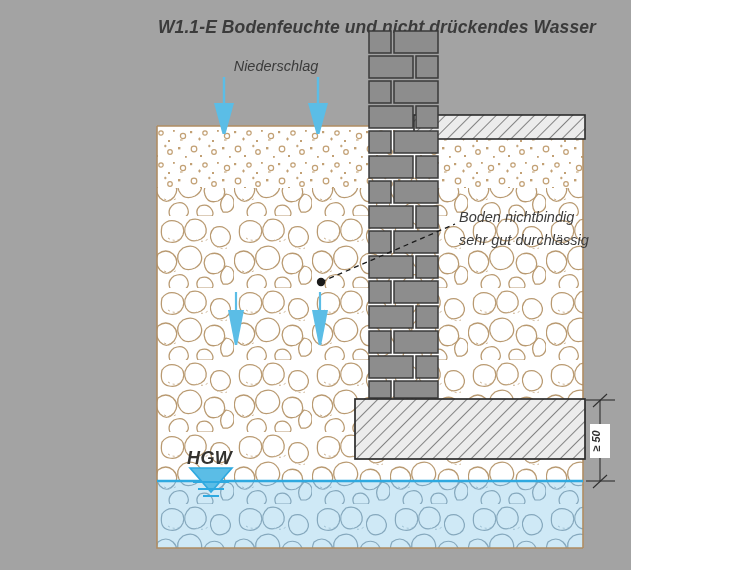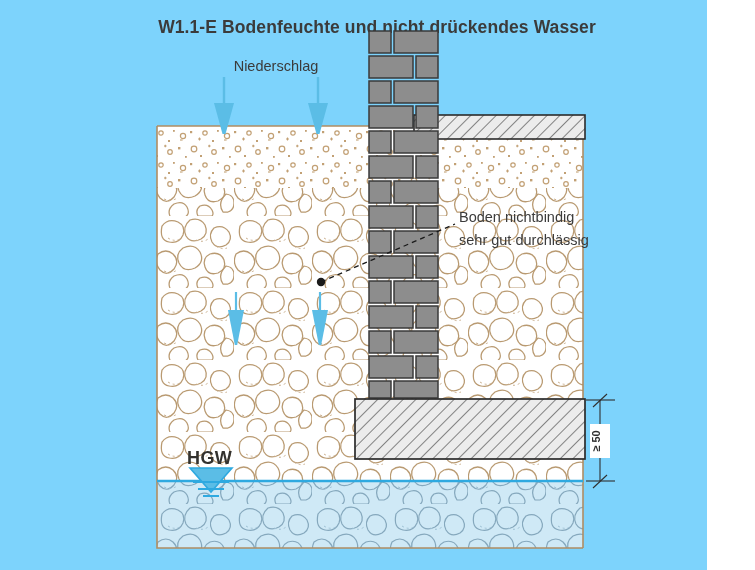--- a/index.html
+++ b/index.html
@@ -9,23 +9,24 @@
   }
   body {
     width: 755px;
     height: 570px;
     font-family: "Liberation Sans", sans-serif;
     overflow: hidden;
     position: relative;
   }
   #stage {
     position: relative;
-    width: 707px;
+    width: 631px;
     height: 570px;
-    background: #7dd3fc;
+    background: #a3a3a3;
+    font-style: italic;
   }
   #diagram {
     position: absolute;
     left: 0;
     top: 0;
     width: 755px;
     height: 570px;
   }
   .ttl {
     font-family: "Liberation Sans", sans-serif;

